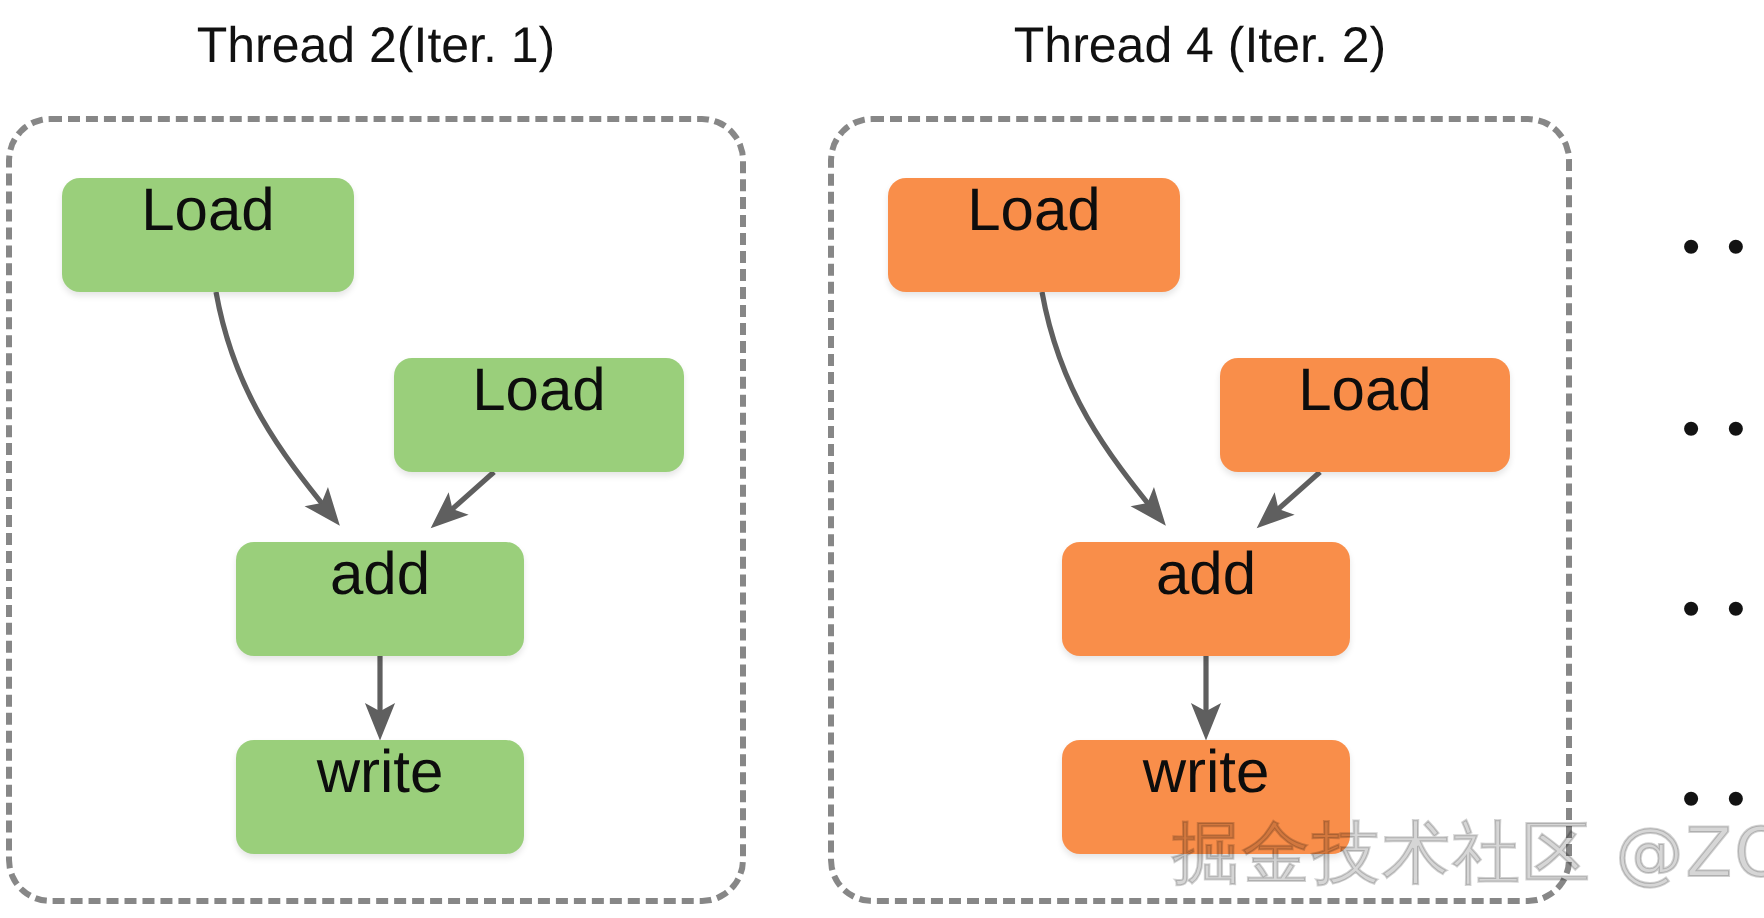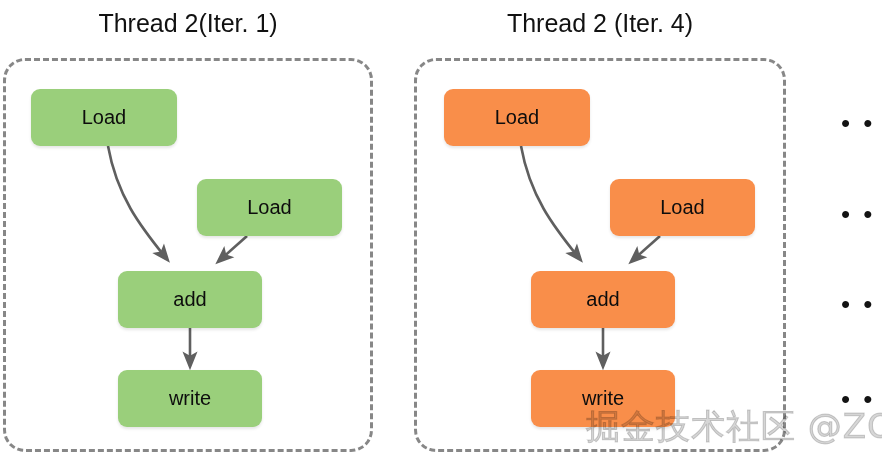--- a/index.html
+++ b/index.html
@@ -35,23 +35,23 @@
     box-sizing: border-box;
     background: transparent;
   }
   #panel-1 { left: 3px;   top: 58px; width: 370px; height: 394px; }
   #panel-2 { left: 414px; top: 58px; width: 372px; height: 394px; }
 
   .node {
     position: absolute;
     border-radius: 9px;
     display: flex;
-    align-items: center;
+    align-items: flex-start;
     justify-content: center;
-    font-size: 20px;
+    font-size: 30px;
     color: #0d0d0d;
     box-sizing: border-box;
     box-shadow: 0 2px 3px rgba(0,0,0,0.10);
     font-family: "Liberation Sans", sans-serif;
   }
   .node.green  { background: #9ACF7B; }
   .node.orange { background: #F98E4A; }
 
   .edge-layer {
     position: absolute;
@@ -81,21 +81,21 @@
     letter-spacing: 1px;
     -webkit-text-stroke: 1px rgba(0,0,0,0.18);
   }
 </style>
 </head>
 <body>
 
 <div id="stage">
 
   <div class="panel-title" id="title-1">Thread 2(Iter. 1)</div>
-  <div class="panel-title" id="title-2">Thread 2 (Iter. 4)</div>
+  <div class="panel-title" id="title-2">Thread 4 (Iter. 2)</div>
 
   <div class="panel" id="panel-1"></div>
 
   <div class="panel" id="panel-2"></div>
 
   <svg class="edge-layer" viewBox="0 0 882 459" xmlns="http://www.w3.org/2000/svg">
     <defs>
       <marker id="ah" markerWidth="9" markerHeight="9" refX="5.2" refY="3.2" orient="auto" markerUnits="strokeWidth">
         <path d="M0.4,0.3 L7.6,3.2 L0.4,6.1 L2.0,3.2 Z" fill="#5f5f5f"></path>
       </marker>

